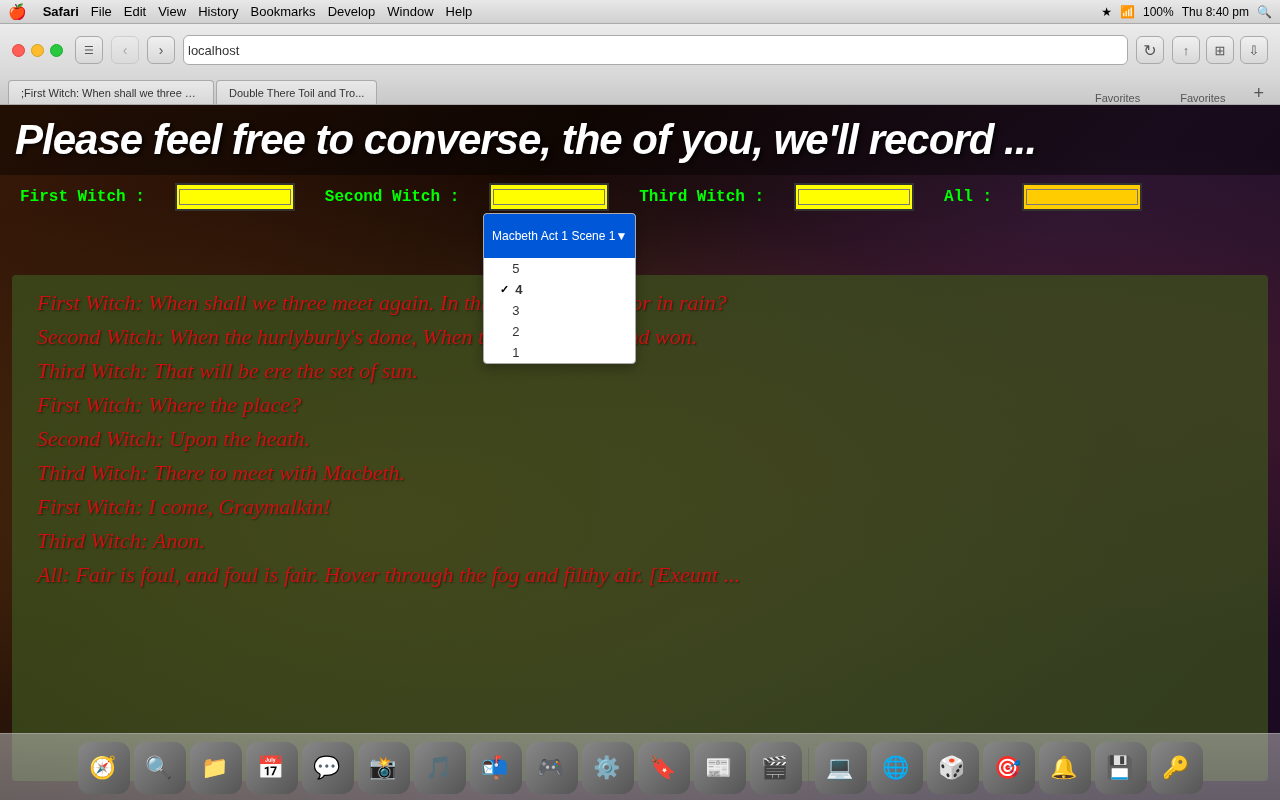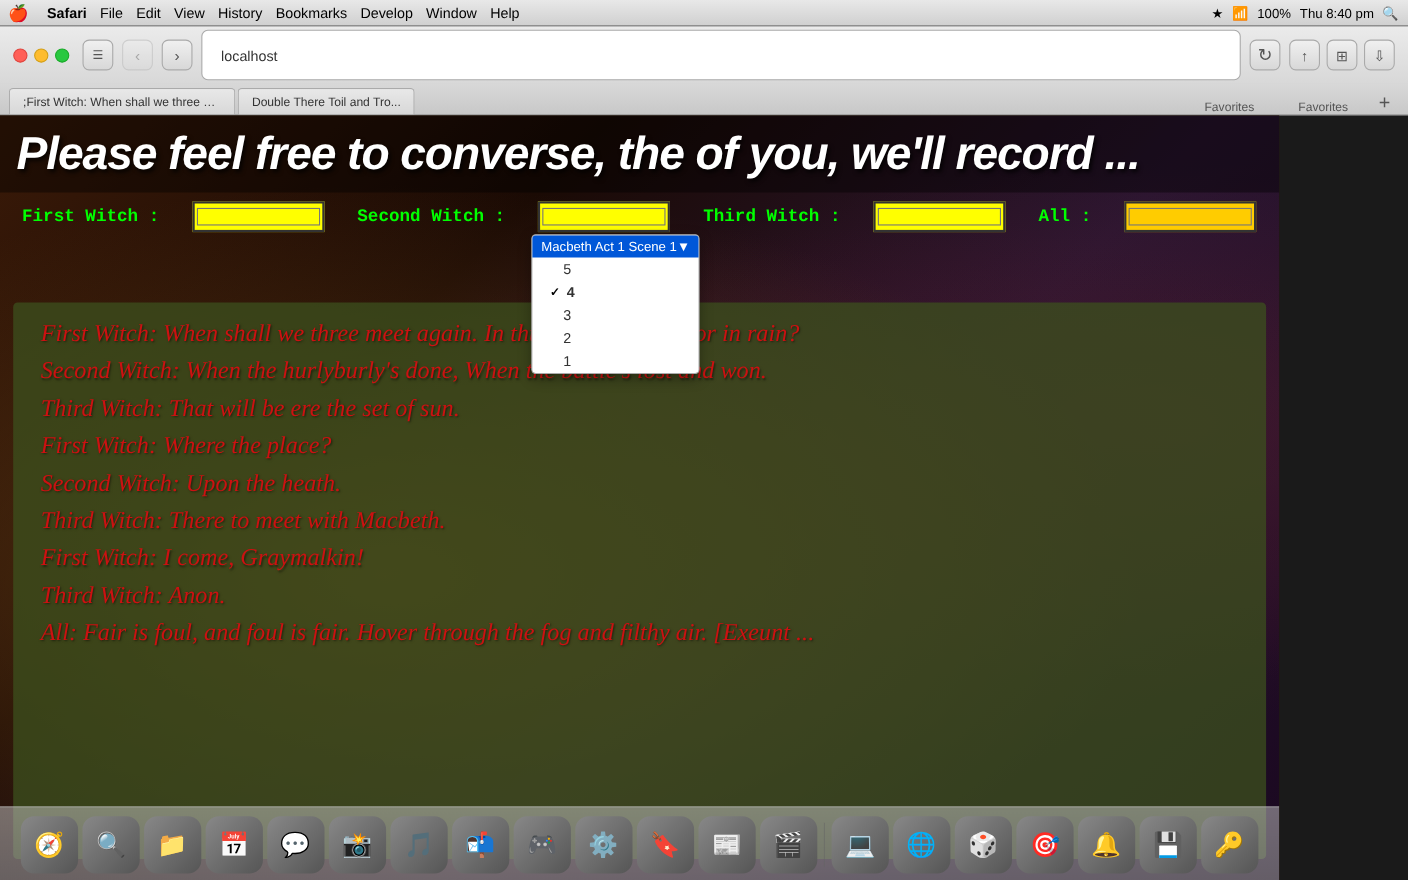--- a/index.html
+++ b/index.html
@@ -50,27 +50,27 @@
     .nav-btn.disabled { opacity: 0.4; }
     .sidebar-toggle {
       width: 28px; height: 28px; border-radius: 6px;
       background: linear-gradient(to bottom, #f0f0f0, #d8d8d8);
       border: 1px solid #aaa;
       display: flex; align-items: center; justify-content: center;
       font-size: 11px; color: #555;
     }
     .address-bar-container {
       flex: 1;
-      height: 46px;
+      height: 30px;
       background: white;
       border: 1px solid #aaa;
       border-radius: 6px;
       display: flex;
       align-items: center;
-      padding: 0 17px;
+      padding: 0 4px;
       font-size: 13px;
       color: #333;
     }
     .reload-btn {
       width: 28px; height: 28px; border-radius: 6px;
       background: linear-gradient(to bottom, #f0f0f0, #d8d8d8);
       border: 1px solid #aaa;
       display: flex; align-items: center; justify-content: center;
       font-size: 16px; color: #555;
     }
@@ -112,21 +112,21 @@
     .tabs-spacer { flex: 1; }
     .favorites-label {
       font-size: 11px; color: #555;
       padding: 0 20px;
     }
     .new-tab-btn { font-size: 18px; color: #555; padding: 0 8px; cursor: pointer; }
 
     
     .page-content {
       position: relative;
-      width: 1163px;
+      width: 1280px;
       height: calc(800px - 24px - 52px - 28px);
       overflow: hidden;
       background: #2a1a0a;
     }
 
     
     .bg-witches {
       position: absolute;
       top: 0; left: 0; right: 0; bottom: 0;
       background: 
@@ -188,21 +188,21 @@
       border: 1px solid #aaa;
       border-radius: 4px;
       box-shadow: 0 4px 12px rgba(0,0,0,0.3);
       min-width: 145px;
       overflow: visible;
     }
     .dropdown-header {
       background: #0057d8;
       color: white;
       font-size: 12px;
-      padding: 3px 8px;
+      padding: 15px 8px;
       display: flex;
       align-items: center;
       justify-content: space-between;
       border-radius: 3px 3px 0 0;
     }
     .dropdown-item {
       padding: 3px 16px;
       font-size: 13px;
       color: #333;
       display: flex;

